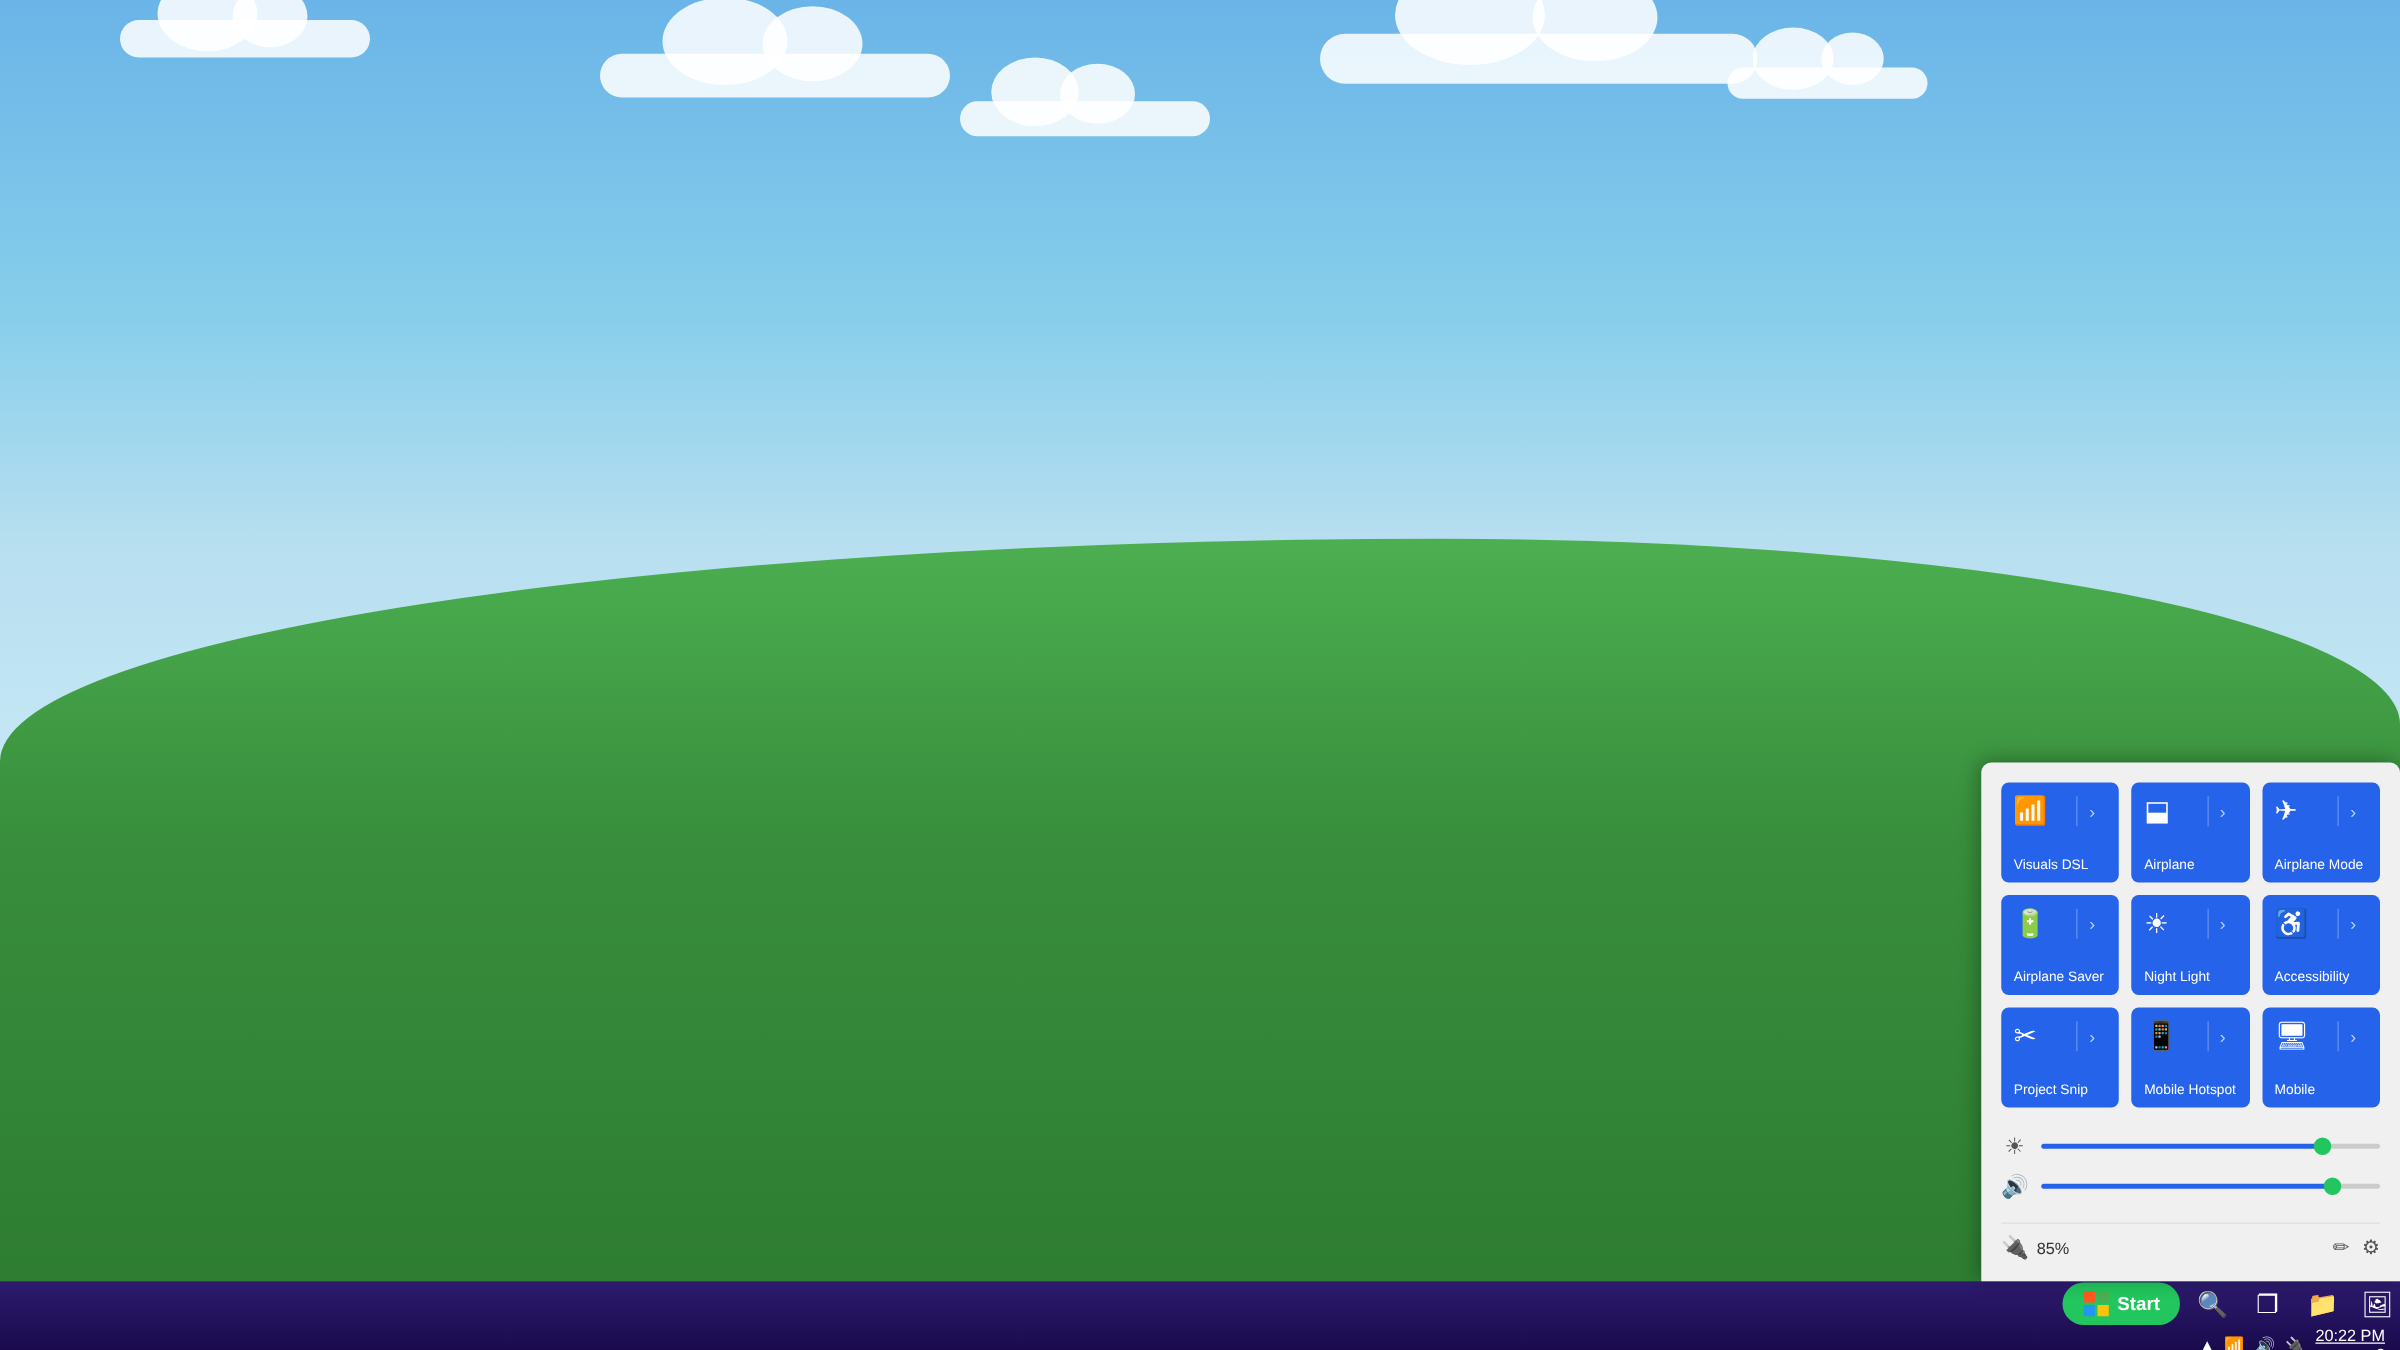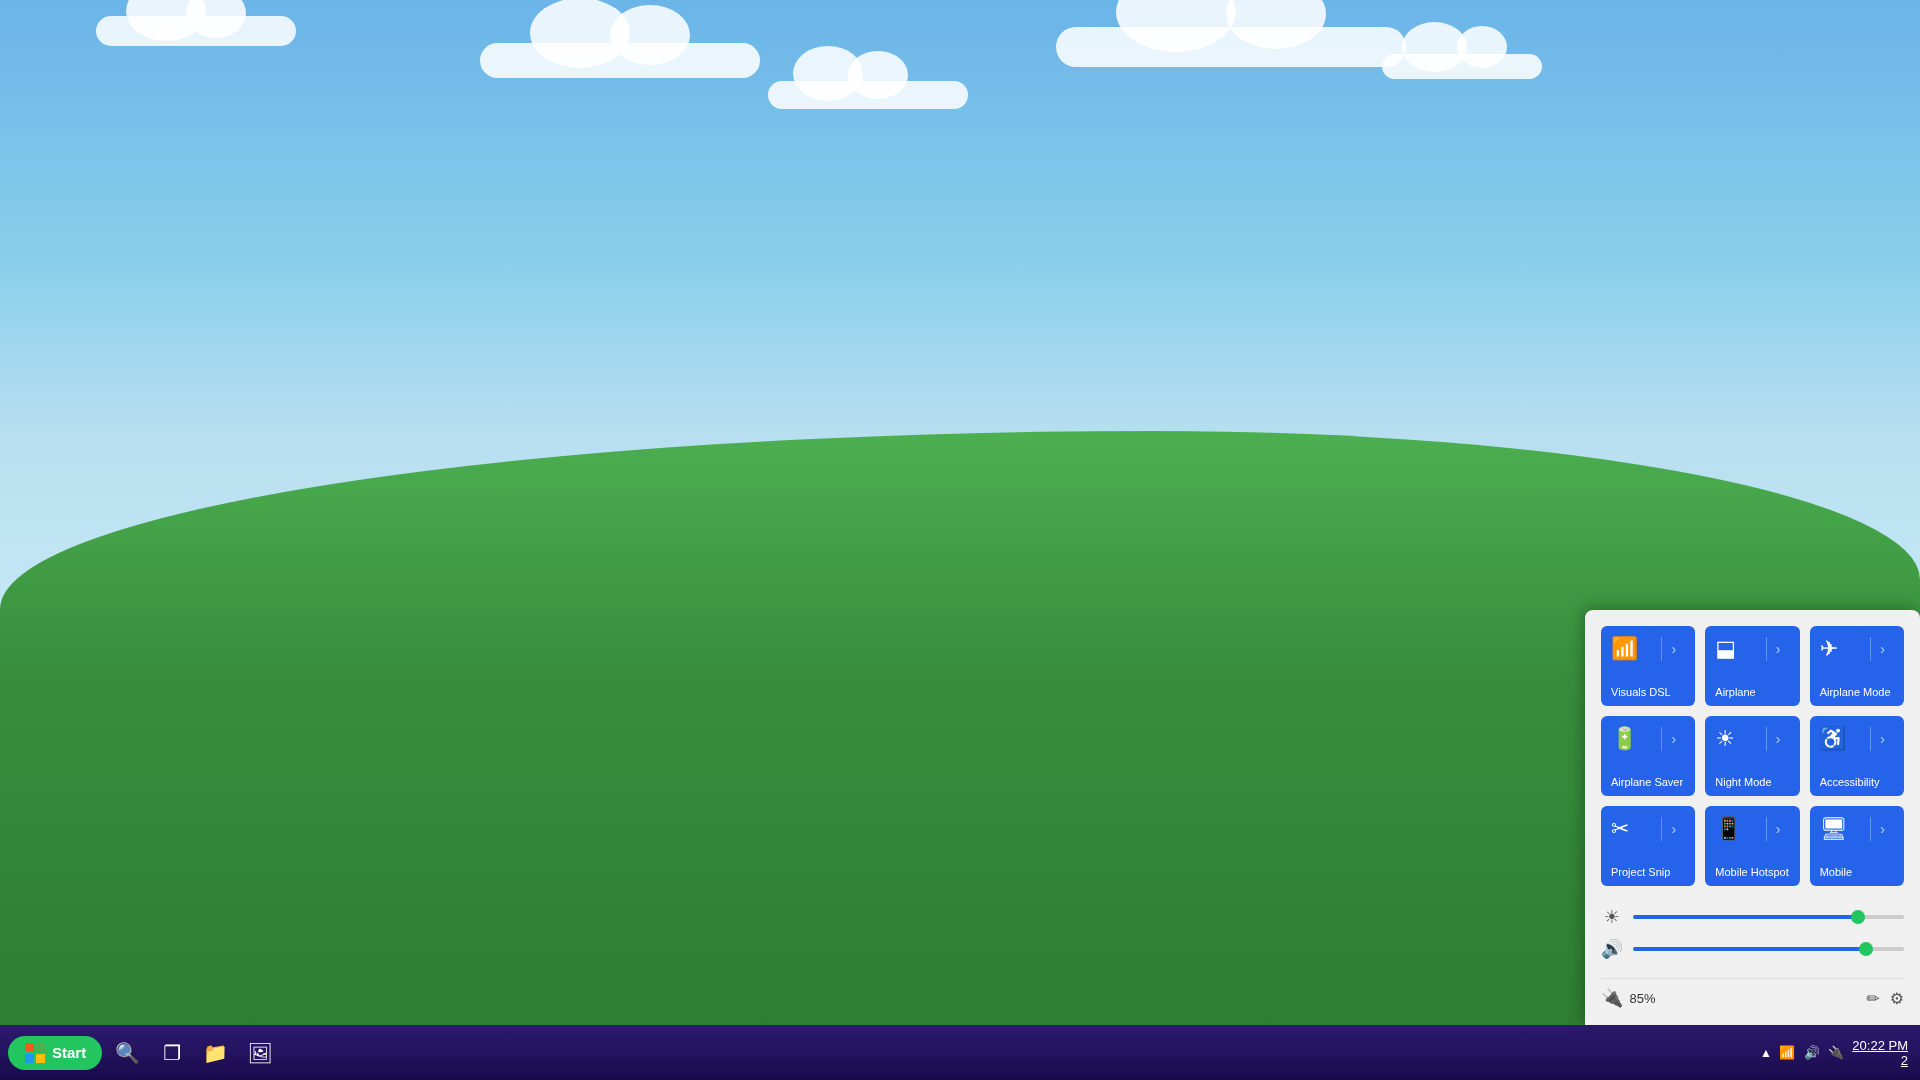--- a/index.html
+++ b/index.html
@@ -62,22 +62,23 @@
     }
 
     
     .taskbar {
       position: absolute;
       bottom: 0; left: 0;
       width: 100%;
       height: 55px;
       background: linear-gradient(180deg, #2d1b6e 0%, #1a0a4d 100%);
       display: flex;
-      align-items: center;
+      align-items: flex-end;
       z-index: 100;
+      flex-direction: column;
     }
 
     .taskbar-left {
       display: flex;
       align-items: center;
       gap: 8px;
       padding-left: 8px;
     }
 
     .start-button {
@@ -338,21 +339,21 @@
           <span class="quick-tile-arrow">›</span>
         </div>
         <div class="quick-tile-label">Airplane Saver</div>
       </div>
 
       <div class="quick-tile">
         <div class="quick-tile-top">
           <span class="quick-tile-icon">☀</span>
           <span class="quick-tile-arrow">›</span>
         </div>
-        <div class="quick-tile-label">Night Mode</div>
+        <div class="quick-tile-label">Night Light</div>
       </div>
 
       <div class="quick-tile">
         <div class="quick-tile-top">
           <span class="quick-tile-icon">♿</span>
           <span class="quick-tile-arrow">›</span>
         </div>
         <div class="quick-tile-label">Accessibility</div>
       </div>
 

